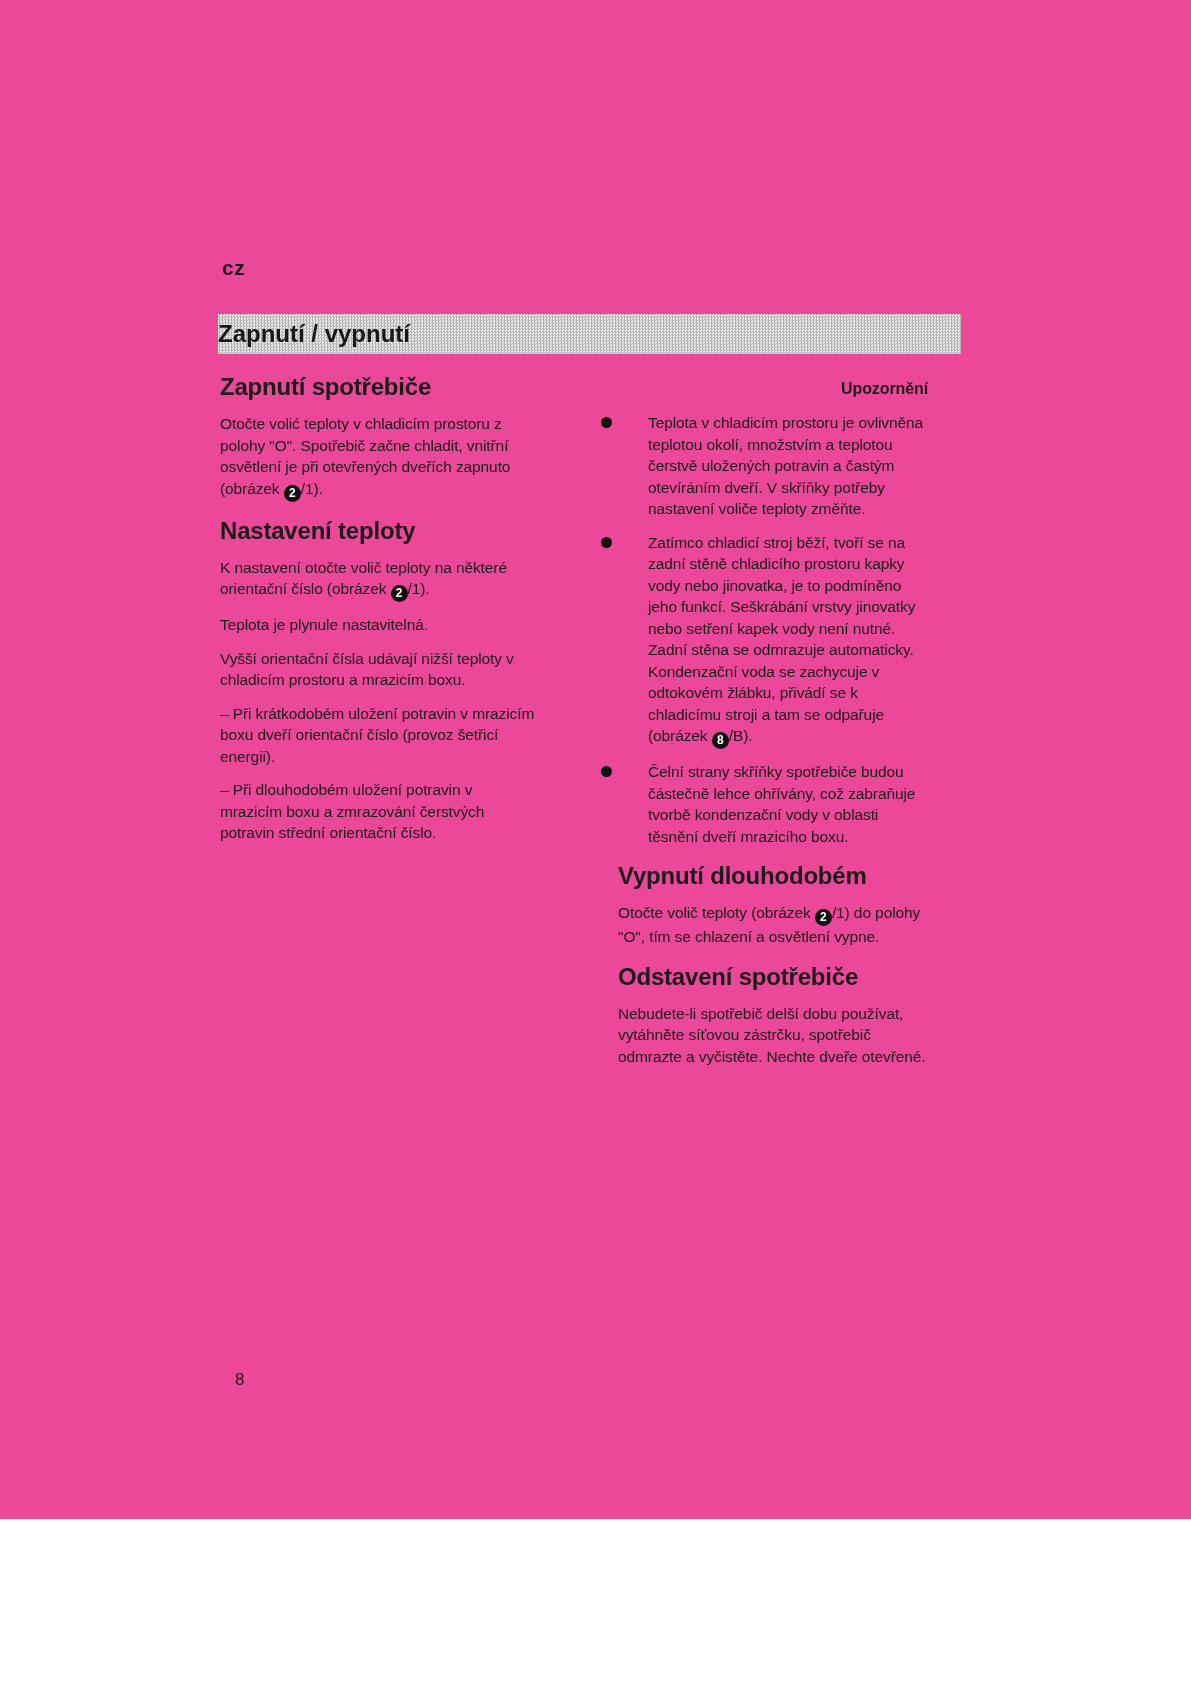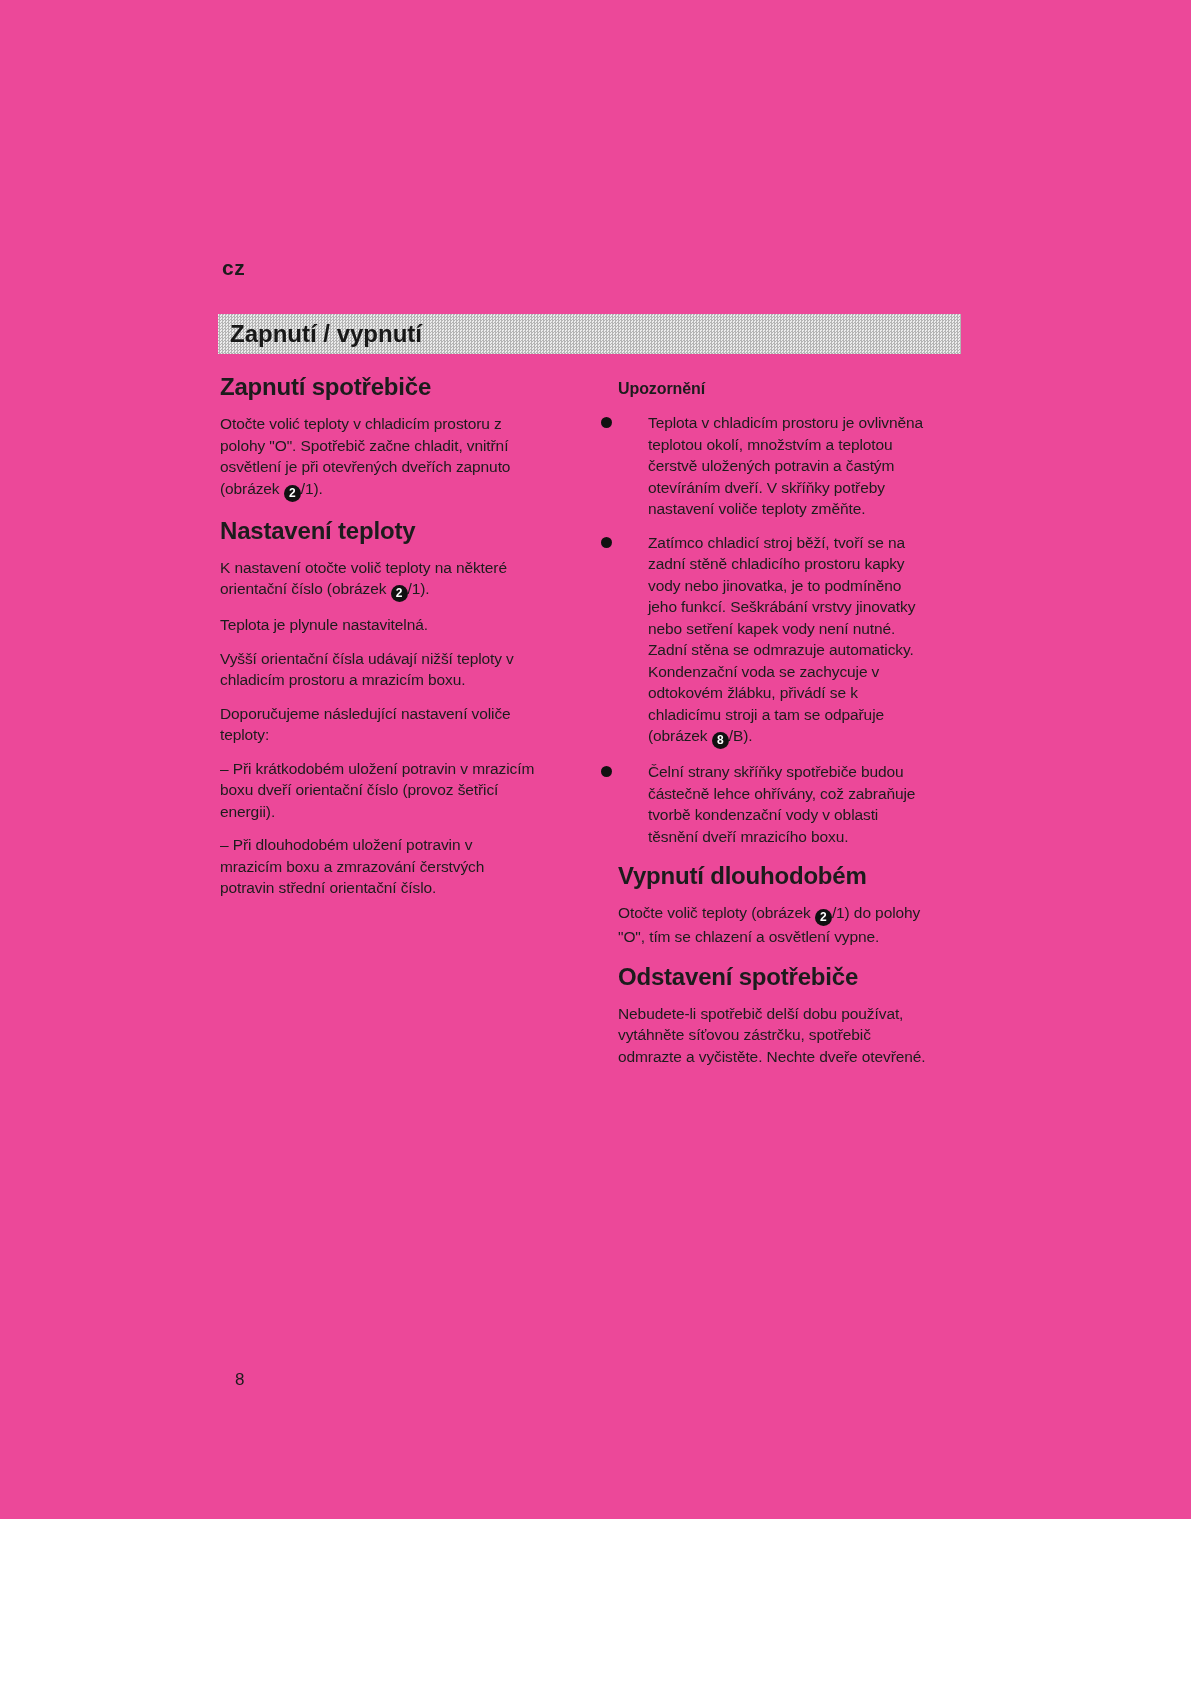--- a/index.html
+++ b/index.html
@@ -27,21 +27,21 @@
     left:218px; top:314px;
     width:743px; height:40px;
     background:#d0d0d0;
     background-image:repeating-conic-gradient(#b4b4b4 0% 25%, #ececec 0% 50%);
     background-size:3px 3px;
   }
   .banner-title{
     font-size:24px;
     font-weight:bold;
     line-height:40px;
-    padding-left:12px;
+    padding-left:0;
     color:#181818;
     white-space:nowrap;
   }
   .col{
     position:absolute;
     font-size:15.5px;
     line-height:21.5px;
     letter-spacing:-0.1px;
   }
   .col-left{ left:220px; top:372px; width:318px; }
@@ -52,20 +52,21 @@
     font-weight:bold;
     margin:14px 0 11px 0;
     letter-spacing:-0.2px;
   }
   .col-left h2:first-child{ margin-top:0; }
   h3{
     font-size:16px;
     line-height:21px;
     font-weight:bold;
     margin:0 0 13px 0;
+    text-align:right;
   }
   p{ margin:0 0 12px 0; }
   .indent{ margin-left:18px; }
   ul.notice-list{
     list-style:none;
     margin:0; padding:0;
   }
   ul.notice-list li{
     position:relative;
     padding-left:48px;
@@ -110,21 +111,20 @@
 
   <div class="col col-left">
 
     <h2>Zapnutí spotřebiče</h2>
     <p>Otočte volić teploty v chladicím prostoru z polohy "O". Spotřebič začne chladit, vnitřní osvětlení je při otevřených dveřích zapnuto (obrázek <span class="fignum">2</span>/1).</p>
 
     <h2>Nastavení teploty</h2>
     <p>K nastavení otočte volič teploty na některé orientační číslo (obrázek <span class="fignum">2</span>/1).</p>
     <p>Teplota je plynule nastavitelná.</p>
     <p>Vyšší orientační čísla udávají nižší teploty v chladicím prostoru a mrazicím boxu.</p>
-    <p>Doporučujeme následující nastavení voliče teploty:</p>
     <p>– Při krátkodobém uložení potravin v mrazicím boxu dveří orientační číslo (provoz šetřicí energii).</p>
     <p>– Při dlouhodobém uložení potravin v mrazicím boxu a zmrazování čerstvých potravin střední orientační číslo.</p>
 
   </div>
 
   <div class="col col-right">
 
     <h3 class="indent">Upozornění</h3>
 
     <ul class="notice-list">

